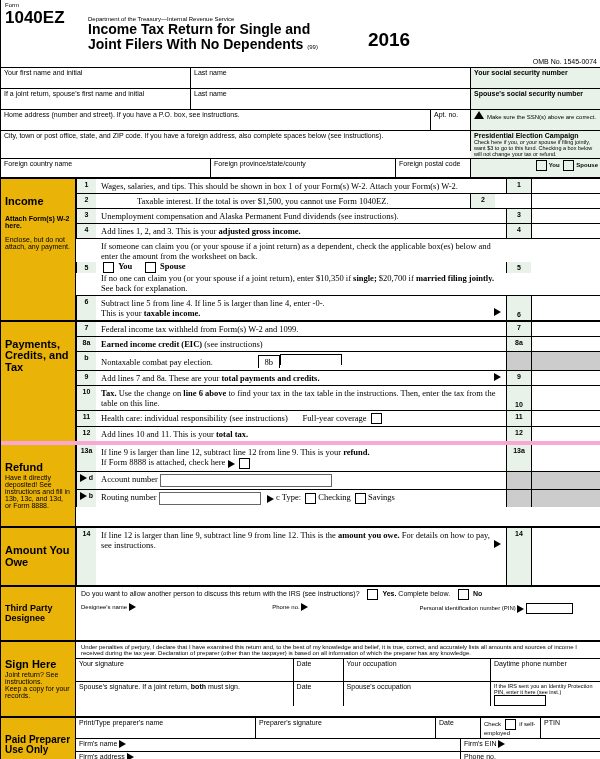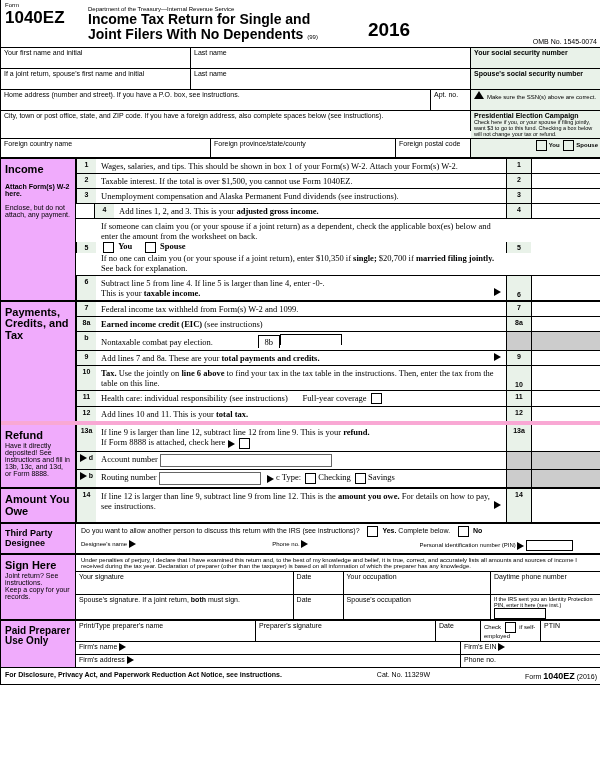--- a/index.html
+++ b/index.html
@@ -10,27 +10,27 @@
     color:#000;
     width:600px;
   }
   .page { width:600px; border-left:1px solid #000;border-right:1px solid #000;border-bottom:1px solid #000;}
   .row { display:flex; border-top:1px solid #000; }
   .cell { border-right:1px solid #000; padding:1px 3px; box-sizing:border-box;}
   .cell:last-child{border-right:none;}
   .hdr-form { width:75px; padding:2px 4px; }
   .hdr-form .small{font-size:6px;}
   .hdr-form .big{font-size:17px;font-weight:bold;font-family:"Arial Black",Arial;}
-  .hdr-title{flex:1;padding:6px 4px;}
+  .hdr-title{flex:1;padding:16px 4px;}
   .hdr-title .dept{font-size:6px;}
   .hdr-title .ttl{font-size:14px;font-weight:bold;font-family:"Arial Black",Arial;line-height:1.05;}
   .hdr-year{font-size:19px;font-weight:bold;font-family:"Arial Black",Arial;margin-left:50px;}
   .hdr-omb{width:110px;text-align:right;padding:2px 4px;font-size:7px;vertical-align:bottom;display:flex;align-items:flex-end;justify-content:flex-end;}
   .tint{background:#e9f2e9;}
-  .side{width:75px;padding:5px 4px;background:#f0abfc;border-right:1px solid #000;font-size:7px;box-sizing:border-box;}
+  .side{width:75px;padding:17px 4px;background:#eab308;border-right:1px solid #000;font-size:7px;box-sizing:border-box;}
   .side .h{font-size:11px;font-weight:bold;font-family:"Arial Black",Arial;line-height:1.05;}
   .num{width:20px;text-align:center;font-weight:bold;padding:2px 0;border-left:1px solid #000;background:#e9f2e9;box-sizing:border-box;}
   .lab{flex:1;padding:2px 5px;font-family:'Times New Roman',serif;font-size:8.5px;}
   .amt{width:25px;border-left:1px solid #000;background:#e9f2e9;text-align:center;font-weight:bold;padding:2px 0;box-sizing:border-box;}
   .amtbox{width:70px;border-left:1px solid #000;box-sizing:border-box;}
   .cb{display:inline-block;width:9px;height:9px;border:1px solid #000;vertical-align:middle;margin:0 2px;}
   .arrow{display:inline-block;width:0;height:0;border-top:4px solid transparent;border-bottom:4px solid transparent;border-left:7px solid #000;vertical-align:middle;}
   .arrow-up{display:inline-block;width:0;height:0;border-left:5px solid transparent;border-right:5px solid transparent;border-bottom:8px solid #000;margin-right:3px;}
   .ssn{width:130px;}
   b.serif{font-family:'Times New Roman',serif;}
@@ -98,33 +98,33 @@
       <b>Attach Form(s) W-2 here.</b><br><br>
       <span>Enclose, but do not attach, any payment.</span>
     </div>
     <div style="flex:1;">
       <div style="display:flex;">
           <div class="num">1</div>
           <div class="lab">Wages, salaries, and tips. This should be shown in box 1 of your Form(s) W-2. Attach your Form(s) W-2.</div>
           <div class="amt">1</div>
           <div class="amtbox"></div>
         </div>
-      <div class="subline" style="display:flex;">
+      <div class="subline" style="display:flex;gap:36px;">
           <div class="num">2</div>
           <div class="lab">Taxable interest. If the total is over $1,500, you cannot use Form 1040EZ.</div>
           <div class="amt">2</div>
           <div class="amtbox"></div>
         </div>
       <div class="subline" style="display:flex;">
           <div class="num">3</div>
           <div class="lab">Unemployment compensation and Alaska Permanent Fund dividends (see instructions).</div>
           <div class="amt">3</div>
           <div class="amtbox"></div>
         </div>
-      <div class="subline" style="display:flex;padding-left:18px;">
+      <div class="subline" style="display:flex;">
           <div class="num">4</div>
           <div class="lab"><span>Add lines 1, 2, and 3. This is your </span><b class="serif">adjusted gross income.</b></div>
           <div class="amt">4</div>
           <div class="amtbox"></div>
         </div>
       <div class="subline" style="display:flex;align-items:center;">
           <div class="num" style="border-bottom:none;">5</div>
           <div class="lab">
         <span>If someone can claim you (or your spouse if a joint return) as a dependent, check the applicable box(es) below and enter the amount from the worksheet on back.</span><br>
         <span class="cb"></span> <b class="serif">You</b> &nbsp;&nbsp;&nbsp;
@@ -167,21 +167,21 @@
           <div class="amtbox" style="background:#ccc;"></div>
         </div>
       <div class="subline" style="display:flex;">
           <div class="num">9</div>
           <div class="lab"><span>Add lines 7 and 8a. These are your </span><b class="serif">total payments and credits.</b><span style="float:right;" class="arrow"></span></div>
           <div class="amt">9</div>
           <div class="amtbox"></div>
         </div>
       <div class="subline" style="display:flex;">
           <div class="num">10</div>
-          <div class="lab"><b class="serif">Tax. </b><span>Use the jointly on </span><b class="serif">line 6 above</b><span> to find your tax in the tax table in the instructions. Then, enter the tax from the table on this line.</span></div>
+          <div class="lab"><b class="serif">Tax. </b><span>Use the change on </span><b class="serif">line 6 above</b><span> to find your tax in the tax table in the instructions. Then, enter the tax from the table on this line.</span></div>
           <div class="amt" style="display:flex;align-items:flex-end;justify-content:center;">10</div>
           <div class="amtbox"></div>
         </div>
       <div class="subline" style="display:flex;">
           <div class="num">11</div>
           <div class="lab"><span>Health care: individual responsibility (see instructions)</span> &nbsp;&nbsp;&nbsp;&nbsp;&nbsp;&nbsp;<span>Full-year coverage</span> <span class="cb"></span></div>
           <div class="amt">11</div>
           <div class="amtbox"></div>
         </div>
       <div class="subline" style="display:flex;">

